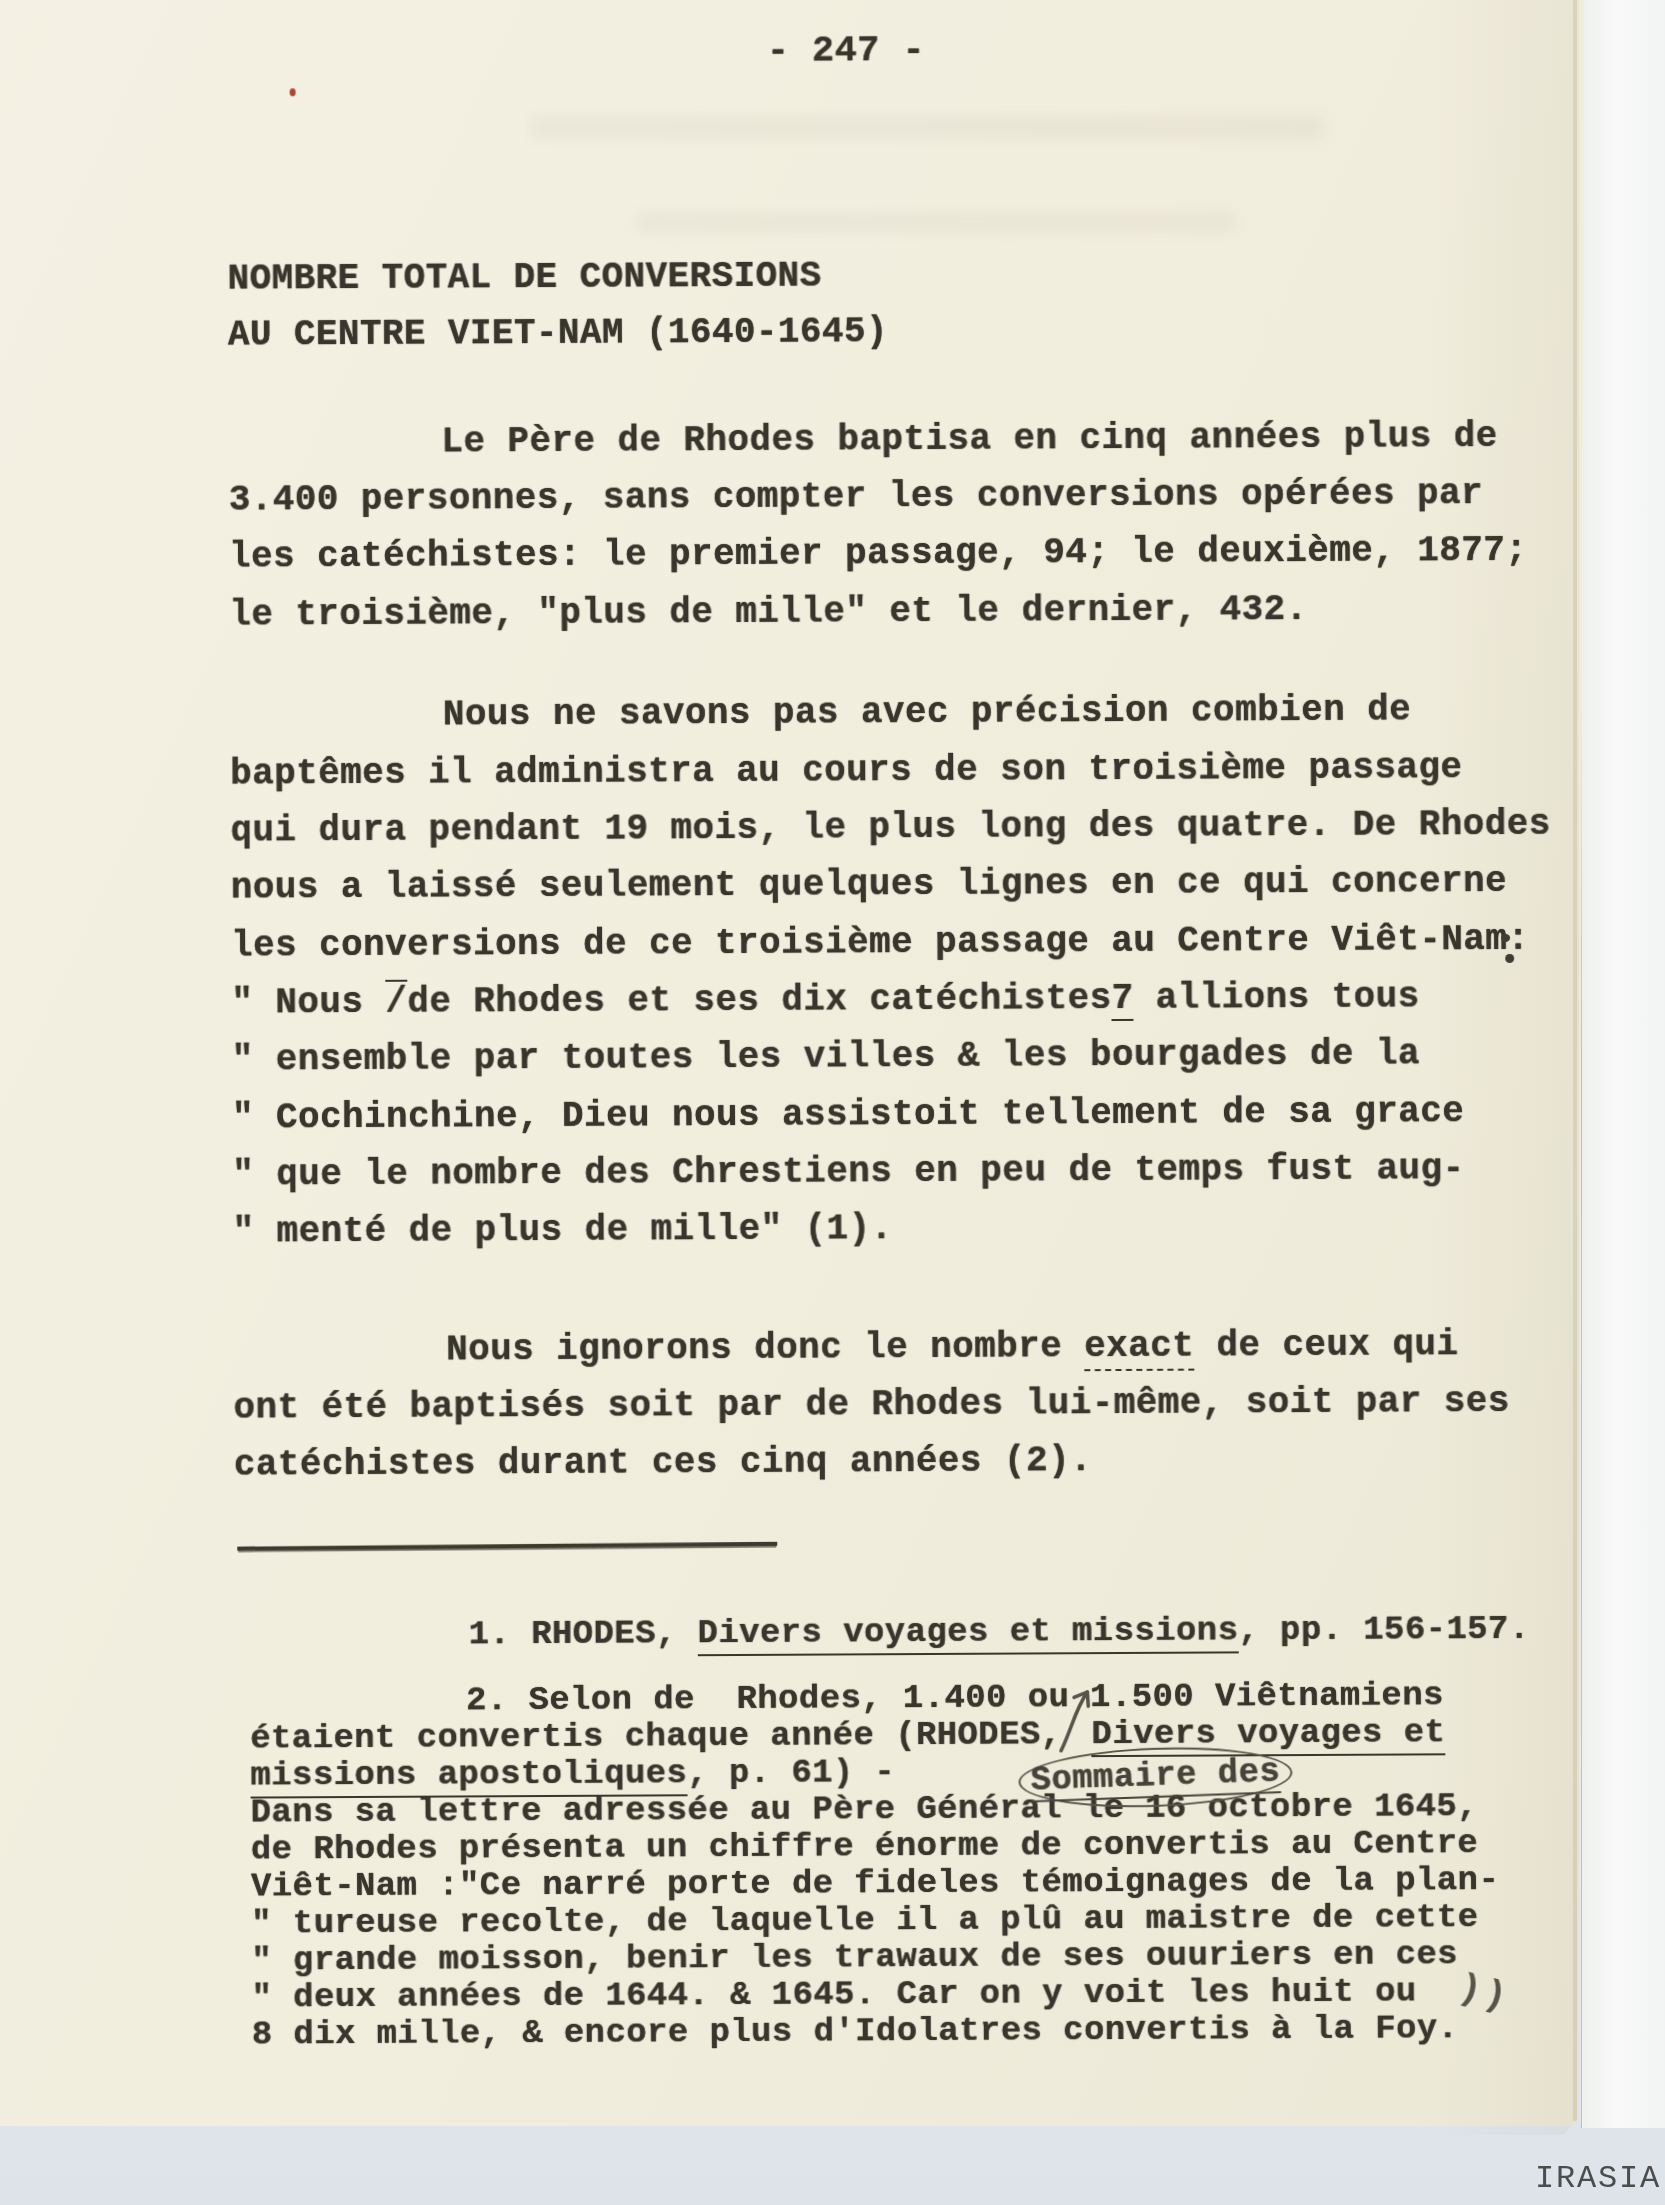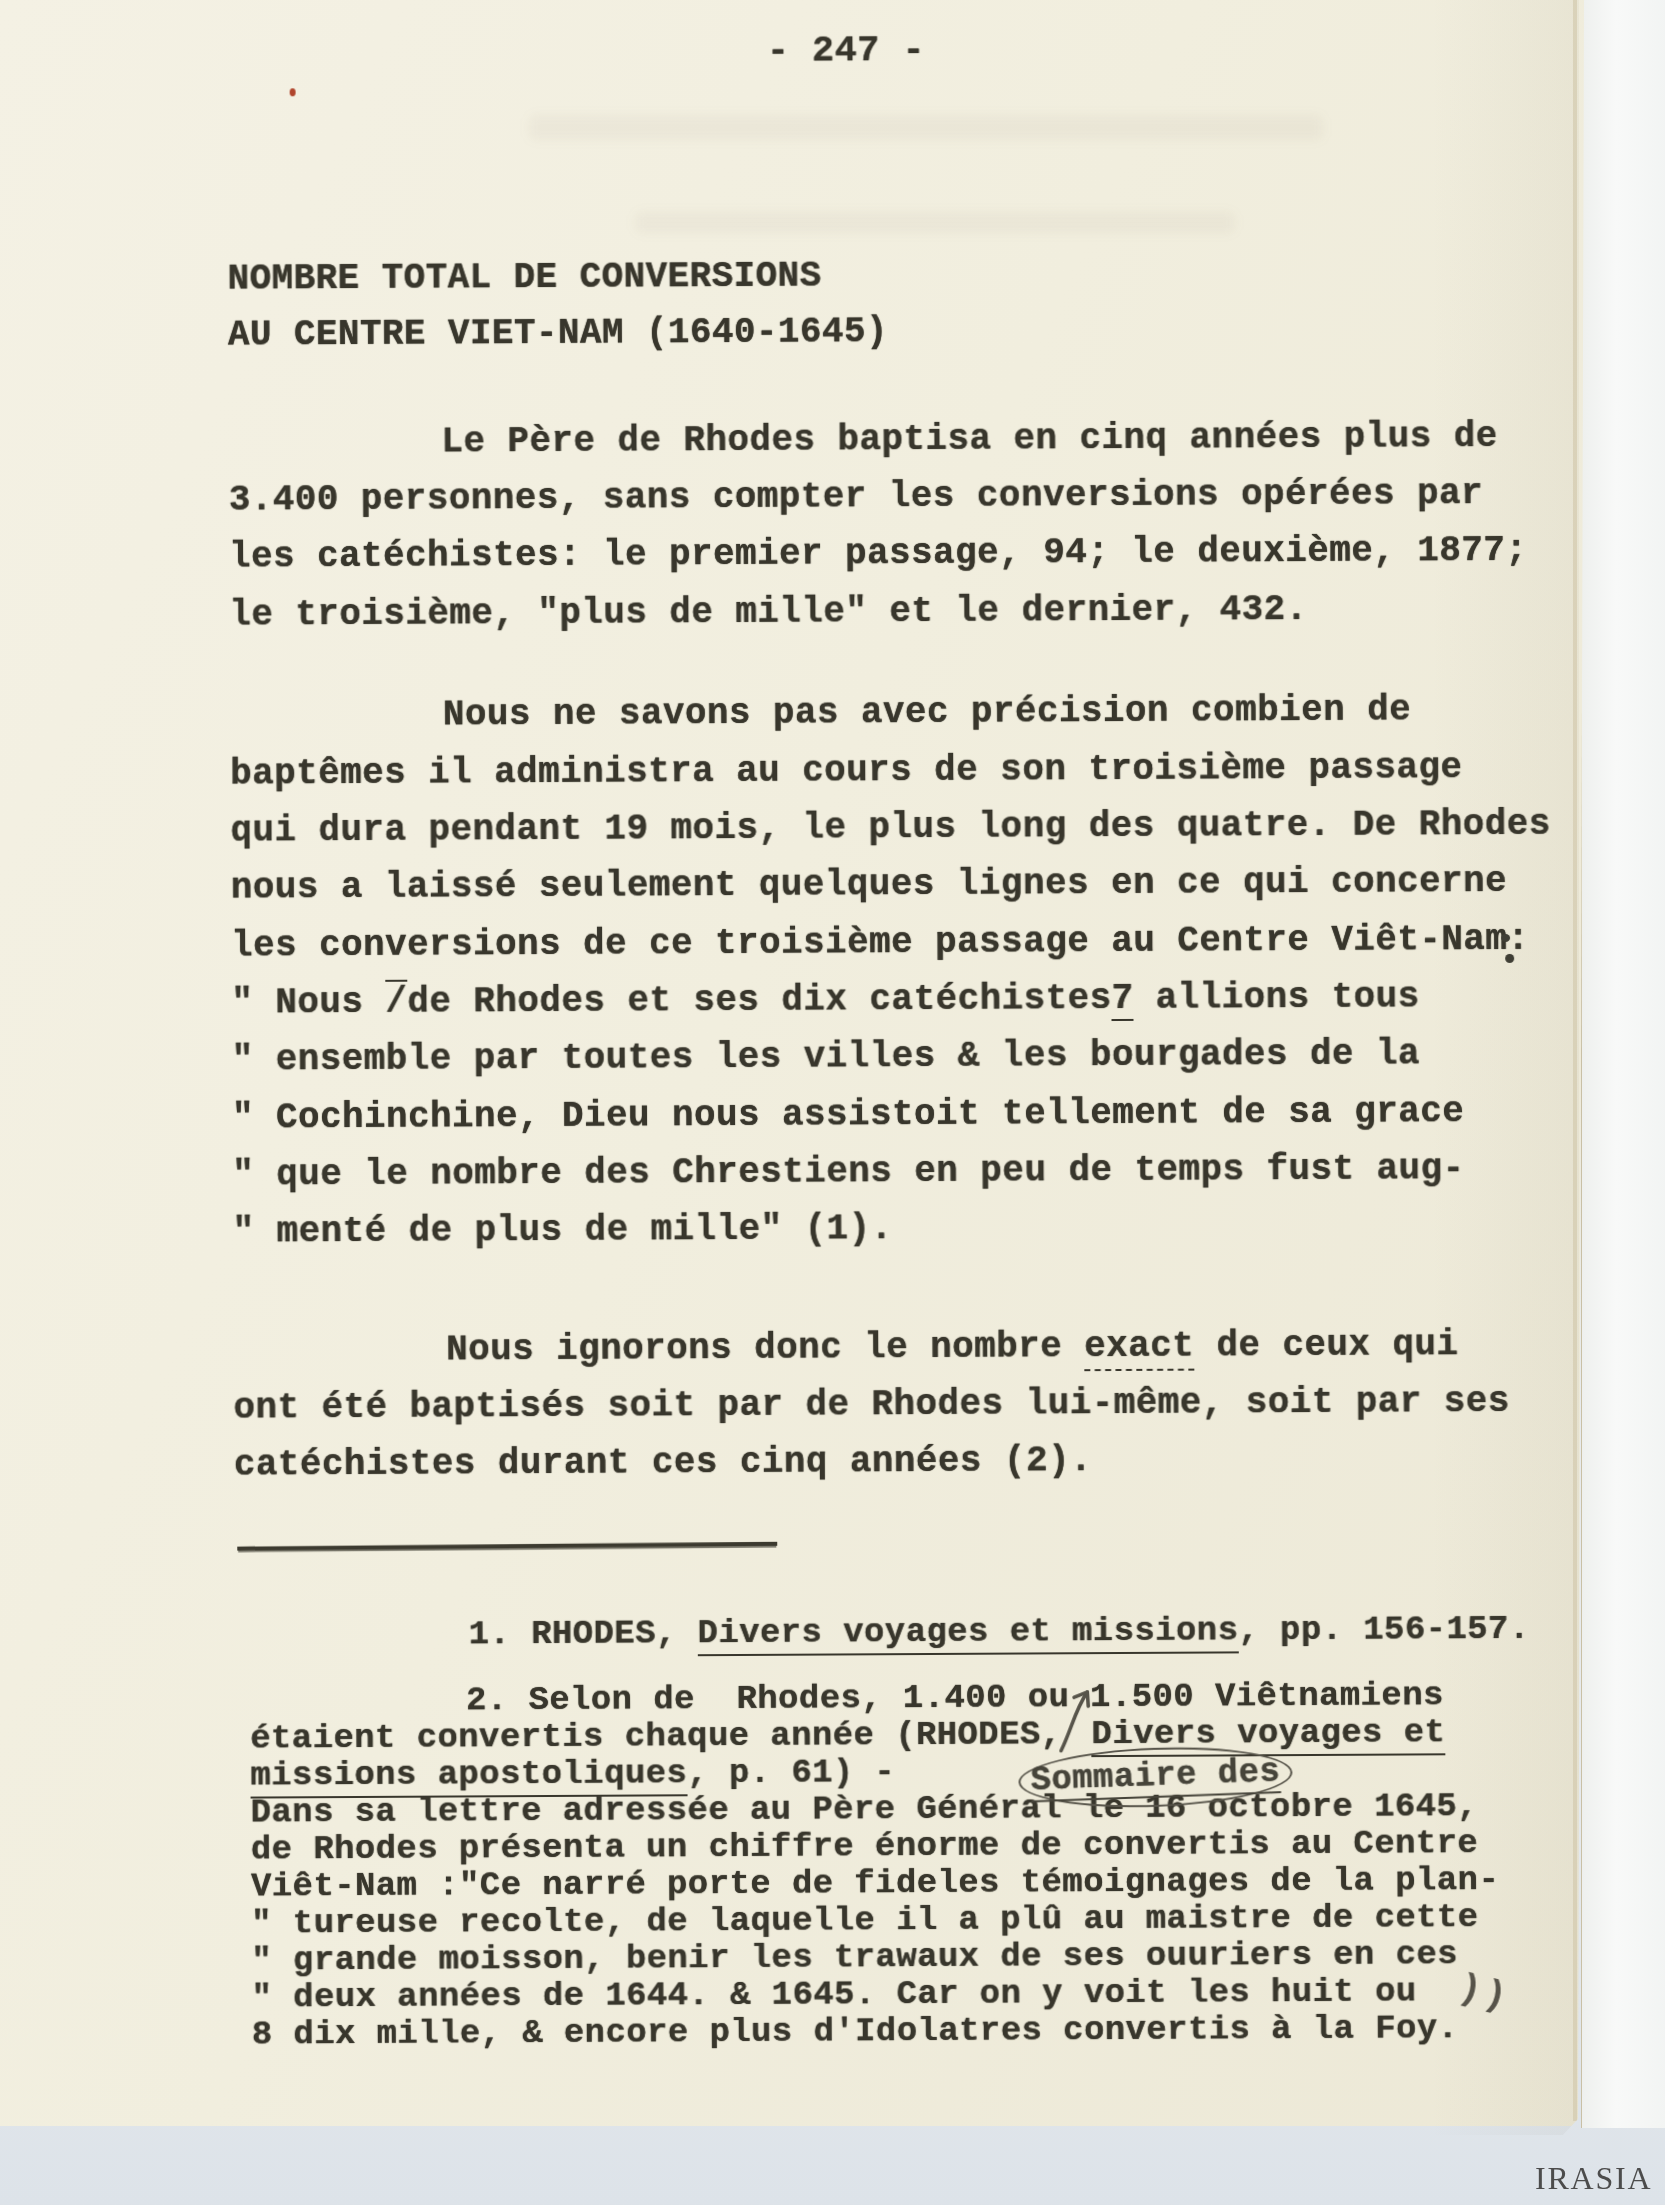--- a/index.html
+++ b/index.html
@@ -60,21 +60,21 @@
   }
   .oval .line{position:static;font-size:34px;}
   .arrow-wrap{position:absolute;left:1043px;top:1687px;}
   .hquotes{
     position:absolute;left:1450px;top:1978px;font-size:37px;font-weight:700;
     transform:rotate(14deg);letter-spacing:3.5px;
   }
   .speck{position:absolute;border-radius:50%;}
   .watermark{
     position:absolute;left:1535px;top:2160px;
-    font-family:Liberation Serif, serif;
+    font-family:Liberation Mono, monospace;
     font-size:32px;color:#4c4c4c;letter-spacing:1.8px;font-weight:400;
   }
 </style>
 </head>
 <body>
 
 <div class="scan">
   <div class="side-sheet"></div>
 
   <div class="paper">

